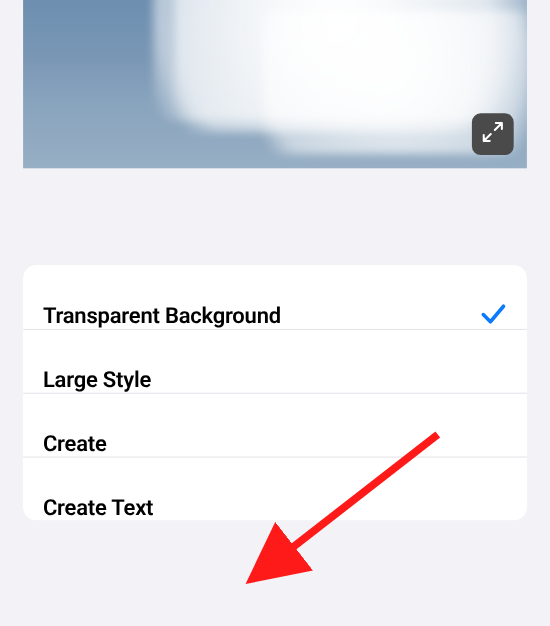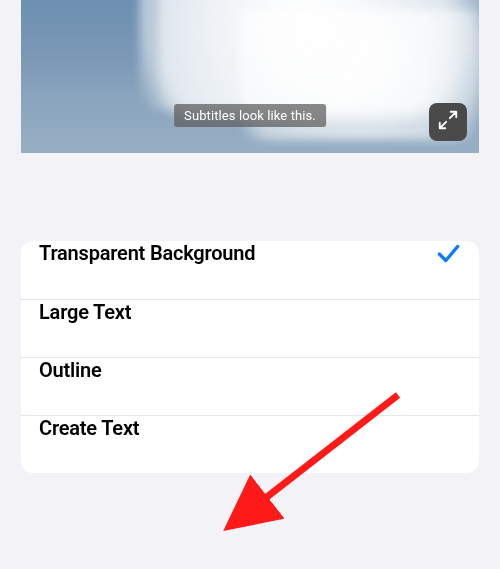--- a/index.html
+++ b/index.html
@@ -9,38 +9,37 @@
   .preview{position:relative;height:153px;border-radius:0;overflow:hidden;background:linear-gradient(to bottom,#6d8fb0 0%,#7a97b5 35%,#88a3bd 60%,#97afc4 100%);}
   .cloud{position:absolute;background:radial-gradient(circle at 40% 40%,rgba(255,255,255,.9),rgba(255,255,255,.5) 60%,rgba(255,255,255,0) 70%);filter:blur(4px);}
   .c1{width:420px;height:170px;right:-80px;top:-60px;}
   .c2{width:360px;height:160px;right:-40px;top:-40px;}
   .c3{width:300px;height:130px;right:-60px;top:10px;}
   .subtitle-chip{position:absolute;left:50%;transform:translateX(-50%);bottom:26px;background:rgba(90,90,90,.72);color:#fff;font-size:13px;padding:4px 10px;border-radius:3px;letter-spacing:.1px;}
   .expand-btn{position:absolute;right:12px;bottom:12px;width:38px;height:38px;border-radius:8px;background:#4a4a4a;display:flex;align-items:center;justify-content:center;cursor:pointer;}
   .expand-btn svg{width:22px;height:22px;stroke:#fff;stroke-width:2;fill:none;stroke-linecap:round;stroke-linejoin:round;}
 
   .group{margin:88px 21px 0 21px;background:#fff;border-radius:12px;overflow:hidden;position:relative;}
-  .row{display:flex;align-items:flex-start;justify-content:space-between;padding:0 18px;height:58px;cursor:pointer;}
+  .row{display:flex;align-items:flex-end;justify-content:space-between;padding:0 18px;height:58px;cursor:pointer;}
   .row + .row{border-top:1px solid #e5e5ea;}
   .row-label{font-size:20px;font-weight:600;color:#000;letter-spacing:-.2px;}
   .acc{display:flex;align-items:center;}
   .check svg{width:26px;height:26px;stroke:#0a7aff;stroke-width:3;fill:none;stroke-linecap:round;stroke-linejoin:round;}
   .chev svg{width:12px;height:20px;stroke:#c7c7cc;stroke-width:3;fill:none;stroke-linecap:round;stroke-linejoin:round;}
 
   .arrow{position:absolute;left:0;top:0;pointer-events:none;}
 </style>
 </head>
 <body>
 
 <div class="preview-wrap">
   <div class="preview">
     <div class="cloud c1"></div>
     <div class="cloud c2"></div>
     <div class="cloud c3"></div>
-    <div class="subtitle-chip">Subtitles look like this.</div>
     <div class="expand-btn">
       <span>
         <svg viewBox="0 0 24 24">
             <path d="M14 10 L21 3 M21 9 V3 H15"></path>
             <path d="M10 14 L3 21 M3 15 V21 H9"></path>
           </svg>
       </span>
     </div>
   </div>
 </div>
@@ -50,25 +49,25 @@
   <div class="row">
     <span class="row-label">Transparent Background</span>
     <span class="acc check">
       <svg viewBox="0 0 24 24">
           <path d="M4 12 L10 18 L21 5"></path>
         </svg>
     </span>
   </div>
 
   <div class="row">
-    <span class="row-label">Large Text</span>
+    <span class="row-label">Large Style</span>
   </div>
 
   <div class="row">
-    <span class="row-label">Outline</span>
+    <span class="row-label">Create</span>
   </div>
 
   <div class="row">
     <span class="row-label">Create Text</span>
   </div>
 
 
 </div>
 
 <svg class="arrow" width="500" height="569">

